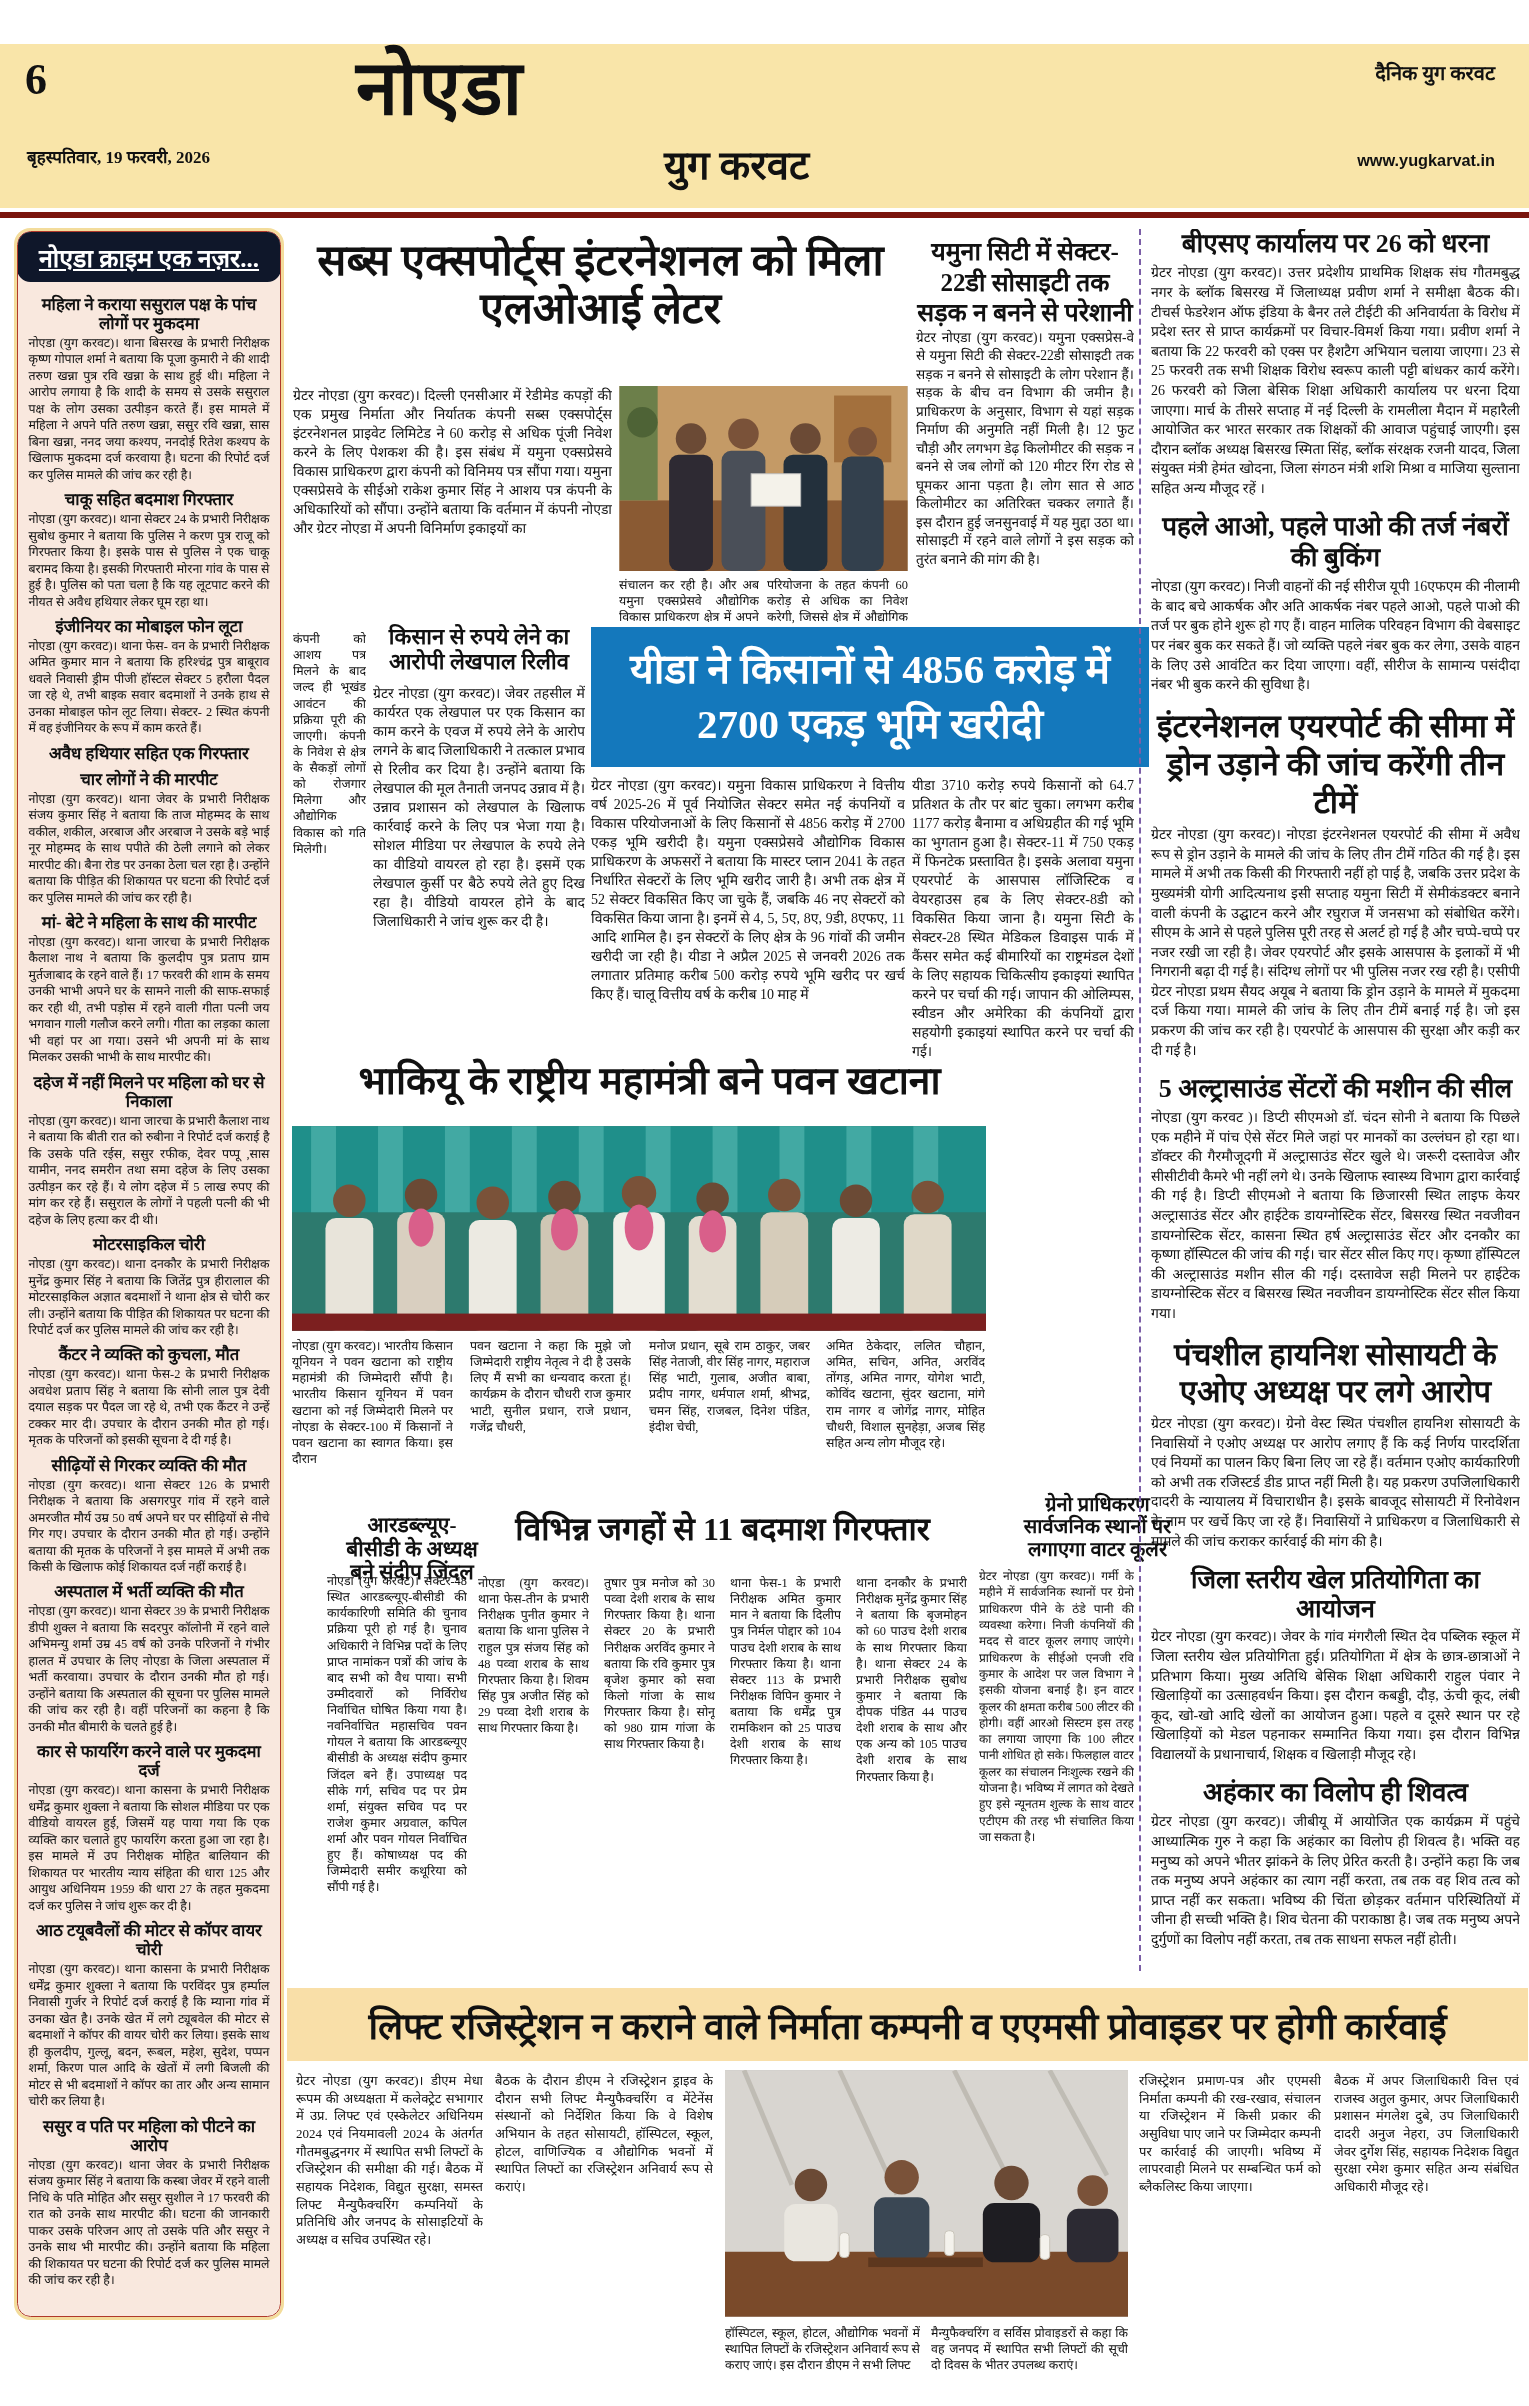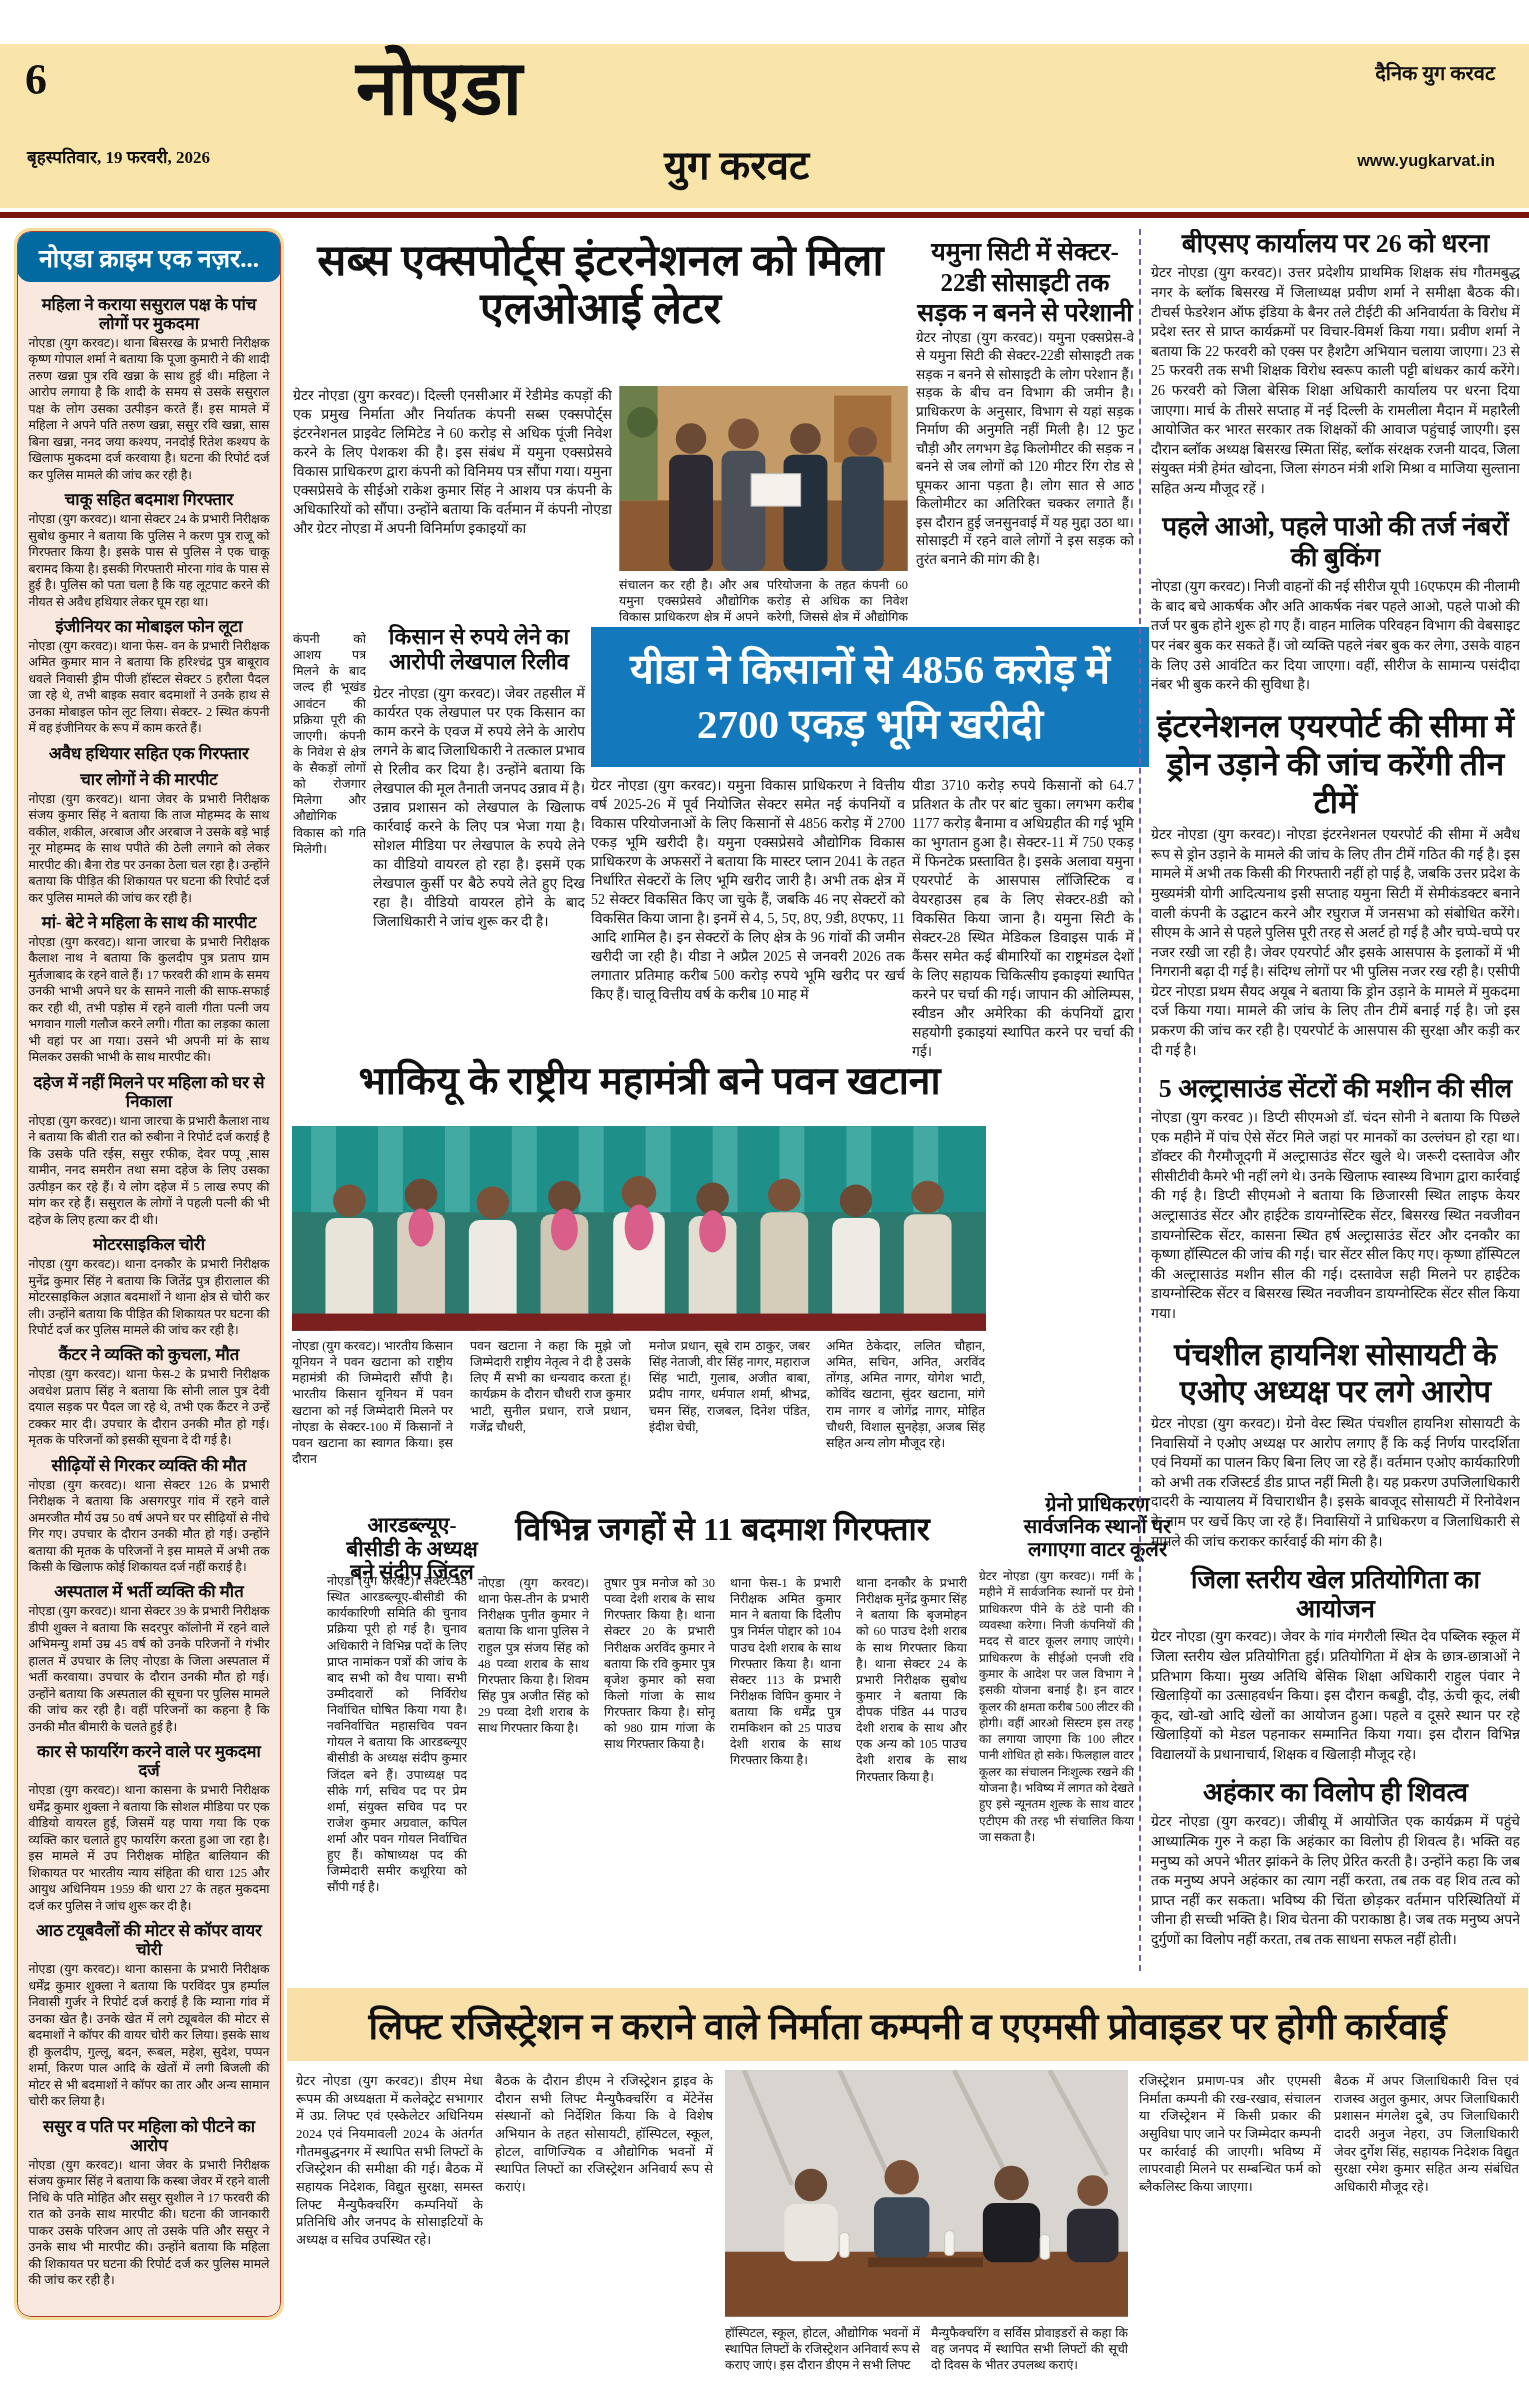--- a/index.html
+++ b/index.html
@@ -11,22 +11,22 @@
   .pagenum{left:25px;top:54px;font-size:44px;font-weight:bold;}
   .city{left:325px;top:50px;width:229px;text-align:center;font-size:76px;font-weight:bold;line-height:1.0;letter-spacing:1px;}
   .brandsmall{right:34px;top:59px;font-size:20px;font-weight:bold;}
   .date{left:27px;top:145px;font-size:17px;font-weight:bold;}
   .brandcenter{left:593px;top:136px;width:287px;text-align:center;font-size:40px;font-weight:bold;}
   .website{right:34px;top:151px;font-size:16.3px;font-weight:bold;font-family:"Liberation Sans","DejaVu Sans",sans-serif;}
   .toprule{left:0;top:212px;width:1529px;height:5.7px;background:#7a150d;}
   
   .crimebox{left:17px;top:231px;width:262px;height:2084px;background:#f9e8de;border:1.9px solid #b0392b;border-radius:13.4px;
             outline:3.8px solid #f3dc9b;overflow:hidden;}
-  .crimetitle{margin:-1px -1px 3.8px -1px;background:#0369a1;color:#fff;border-radius:13.4px;
-              text-align:center;font-size:25px;font-weight:bold;padding:8.6px 3.8px;}
+  .crimetitle{margin:-1px -1px 3.8px -1px;background:#0f172a;color:#fff;border-radius:13.4px;
+              text-align:center;font-size:25px;font-weight:bold;padding:8.6px 3.8px;text-decoration:underline;}
   .crimelist{padding:1.9px 10.5px 7.6px 10.5px;}
   .c-art .h{font-size:16.7px;font-weight:bold;text-align:center;margin:6.7px 0 1.9px 0;line-height:1.15;}
   .c-art .b{font-size:12.4px;line-height:1.33;text-align:justify;}
   
   .hl{font-weight:bold;text-align:center;line-height:1.12;}
   .bt{font-size:14px;line-height:1.36;text-align:justify;overflow:hidden;}
   .sm{font-size:12.4px;line-height:1.3;}
   .photo{overflow:hidden;background:#ccc;}
   .bluebox{background:#1478bc;color:#fff;display:flex;align-items:center;justify-content:center;text-align:center;
            font-size:41px;font-weight:bold;line-height:1.35;}

